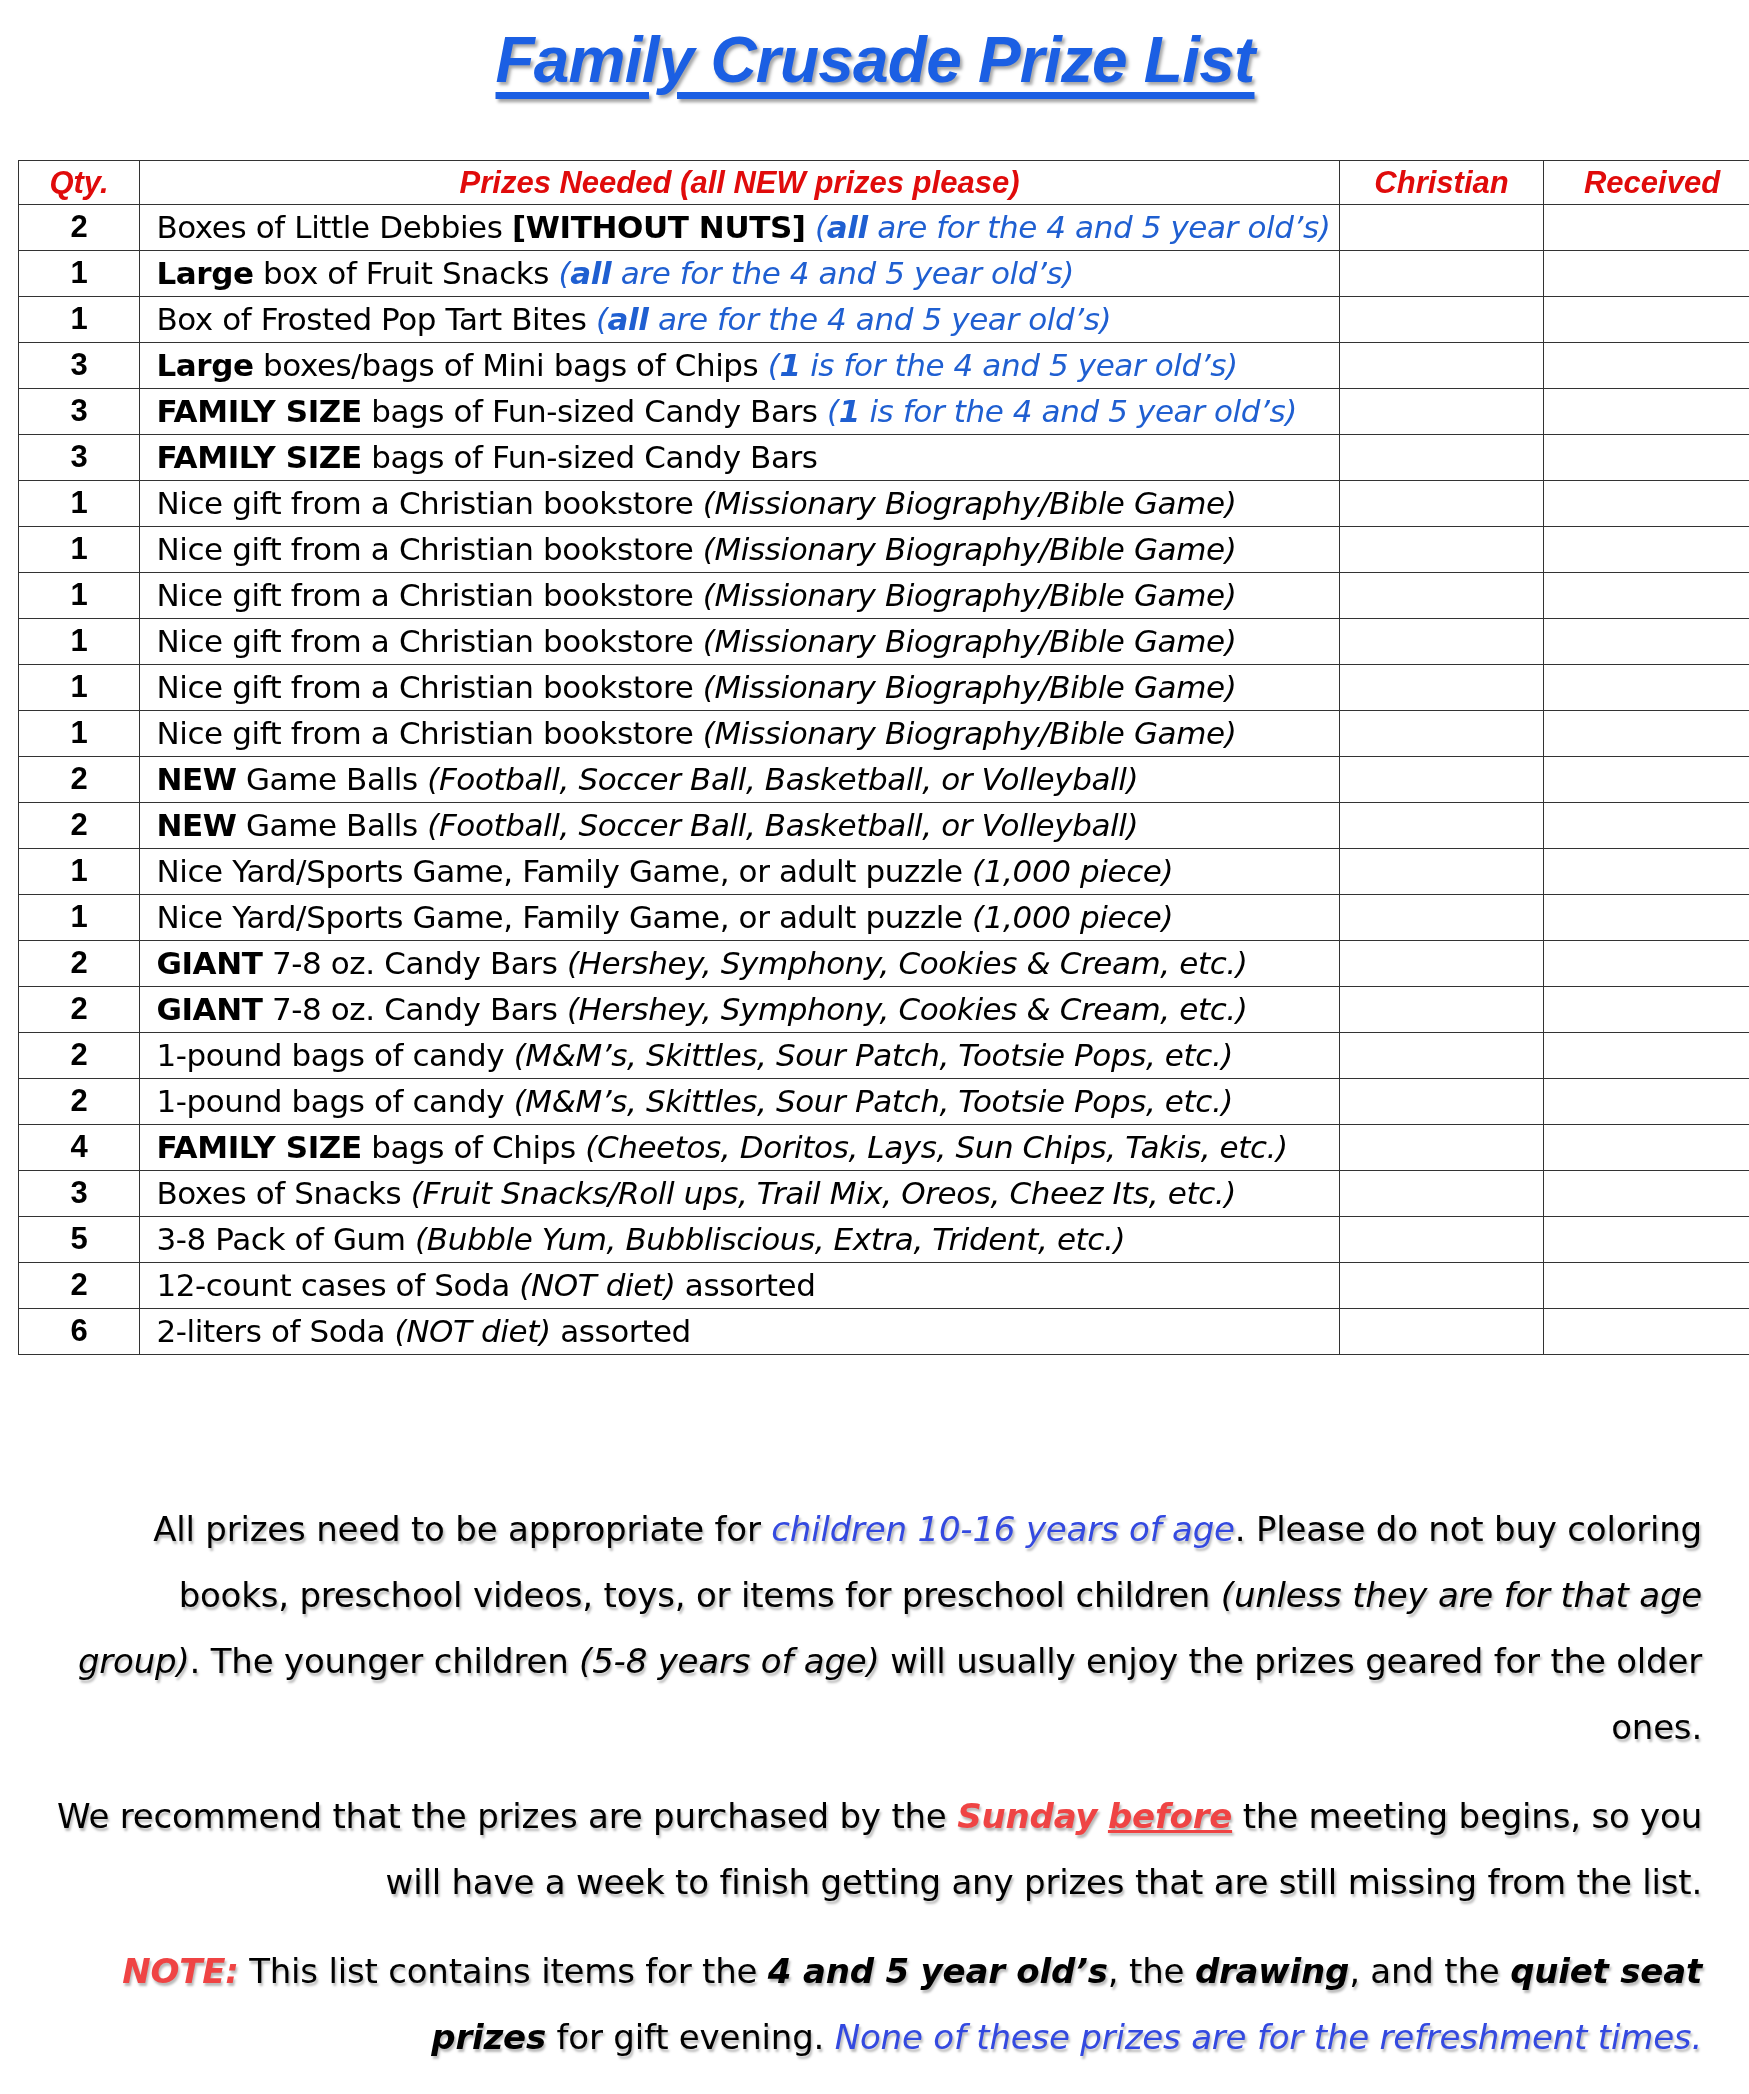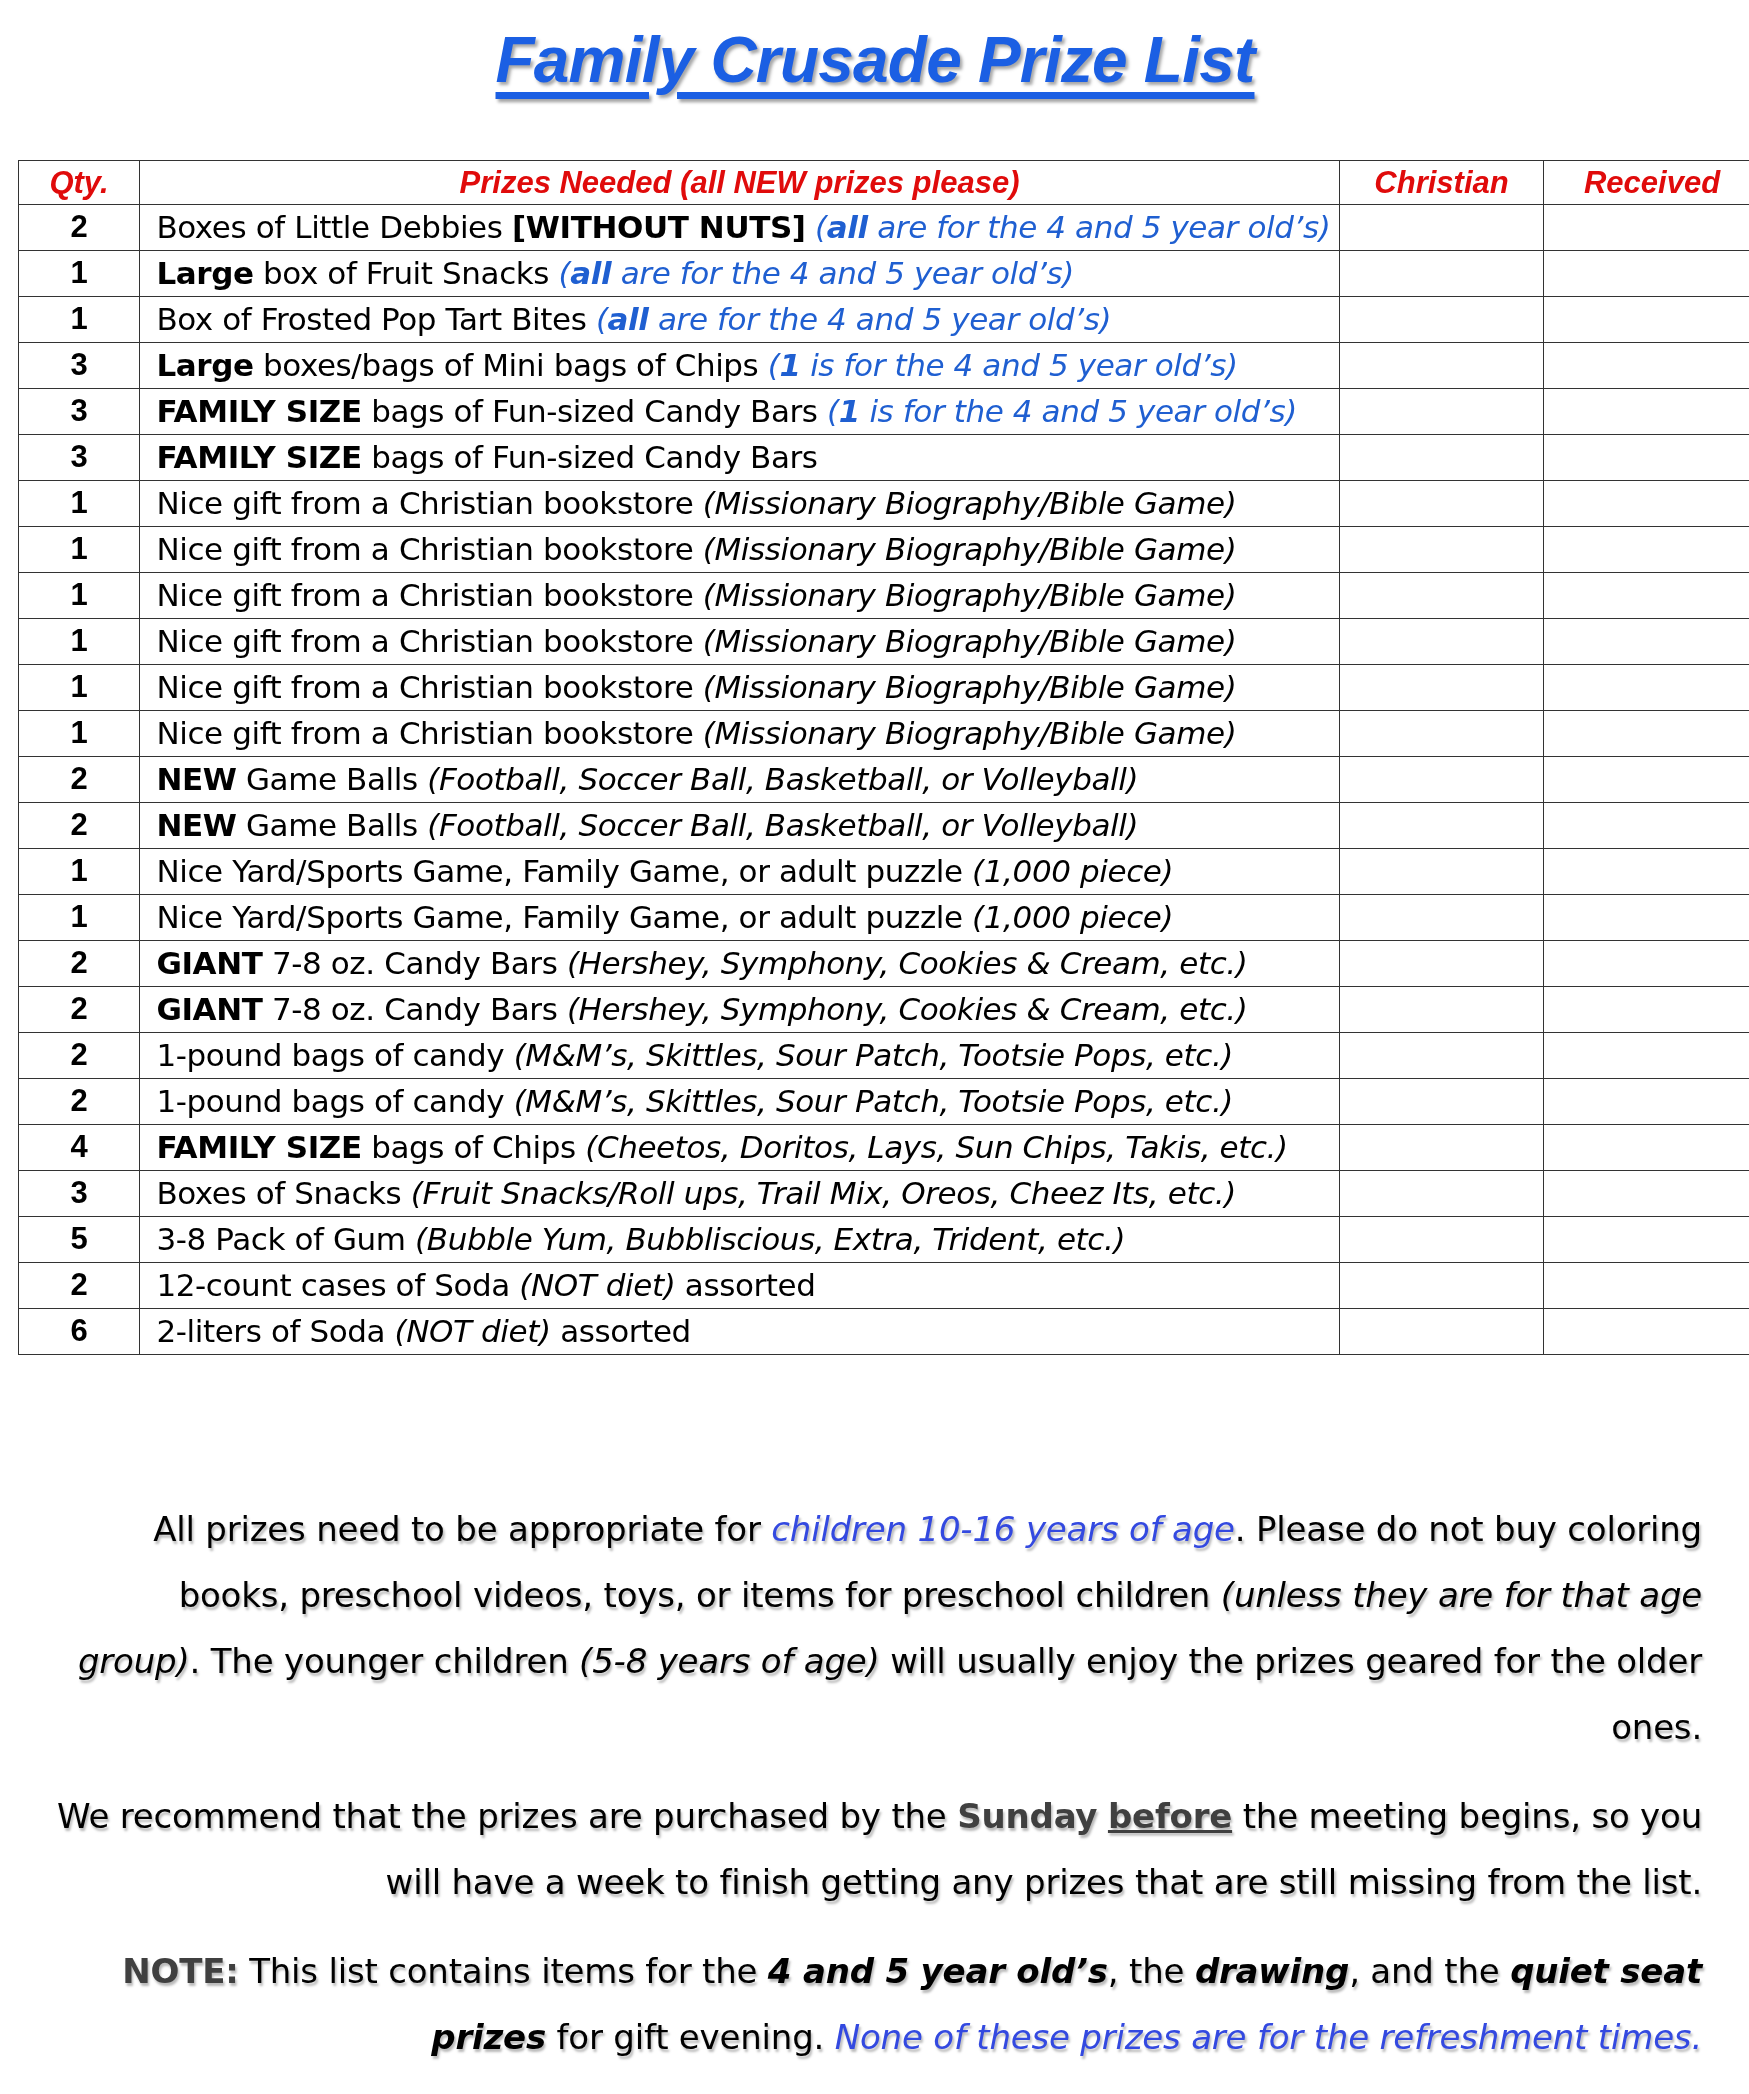--- a/index.html
+++ b/index.html
@@ -19,21 +19,21 @@
   td.qty .unit { font-size: 24.5px; }
   td.prize { padding-left: 16.4px !important; font-family: "DejaVu Sans", sans-serif; font-size: 29.5px; letter-spacing: -0.4px; }
   .b { font-weight: bold; }
   .i { font-style: italic; }
   .blue { color: #1f5fd1; }
   .paras { position: absolute; left: 49px; top: 1496px; width: 1653px;
            font-family: "DejaVu Sans", sans-serif; font-size: 34px; line-height: 66px; letter-spacing: -0.2px;
            text-shadow: 1.6px 2.5px 2.5px rgba(0,0,0,0.28); text-align: right; }
   .paras p { margin: 0 0 23px 0; }
   .pblue { color: #3349e0; font-style: italic; }
-  .red { color: #404040; font-weight: bold; }
+  .red { color: #ef4444; font-weight: bold; font-style: italic; }
   .ul { text-decoration: underline; }
 </style>
 </head>
 <body>
 
 <div class="title-wrap">
   <span class="title">Family Crusade Prize List</span>
 </div>
 
 <table class="prizes">

